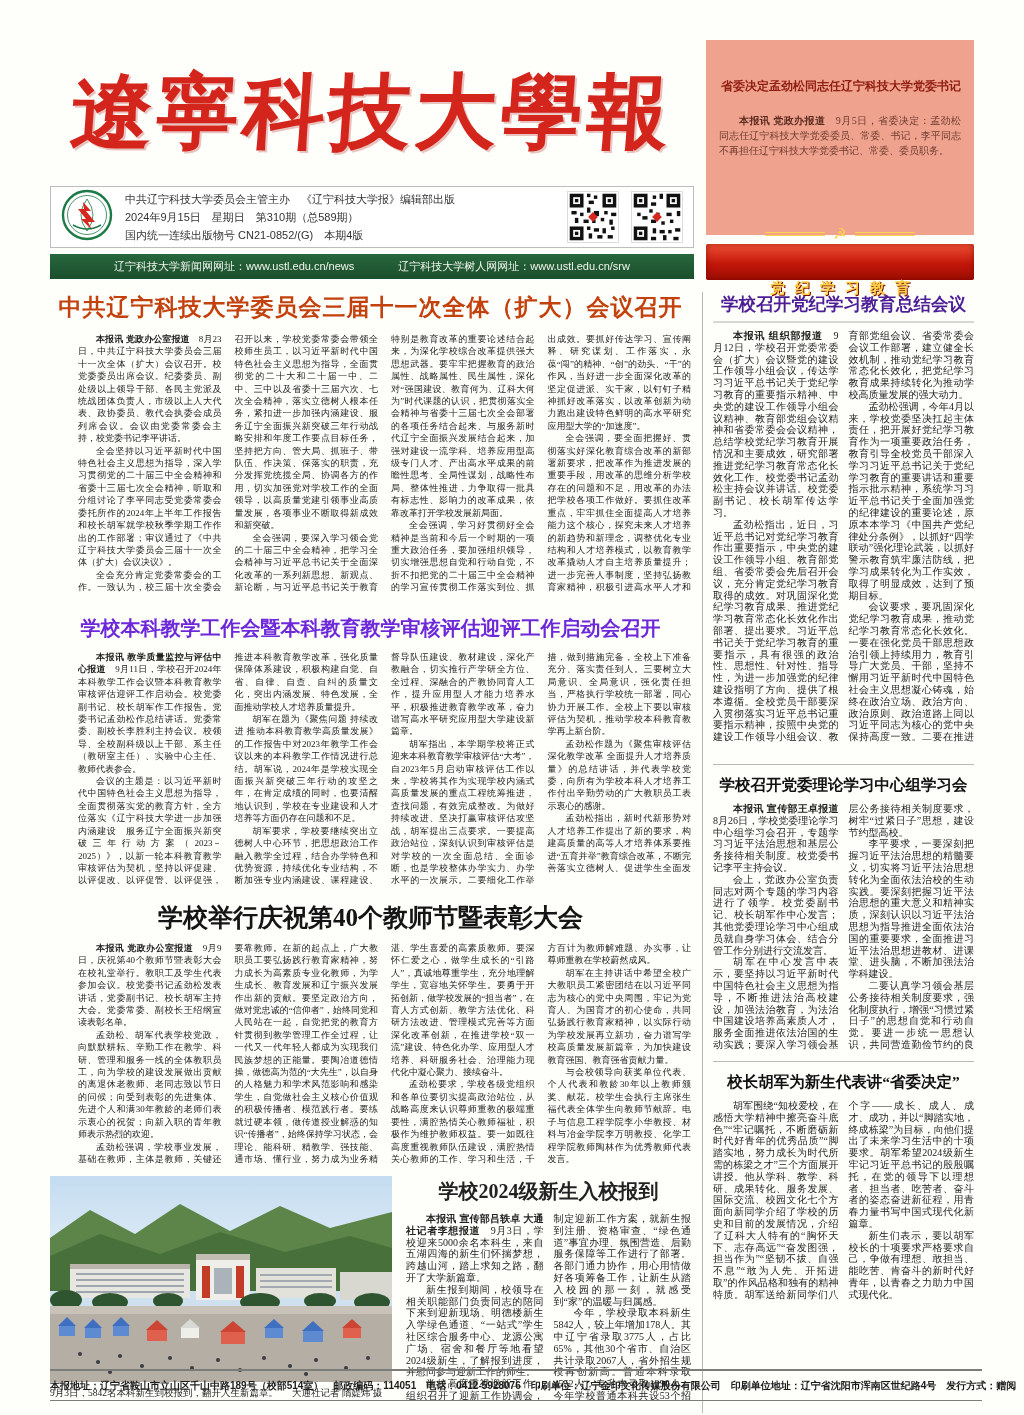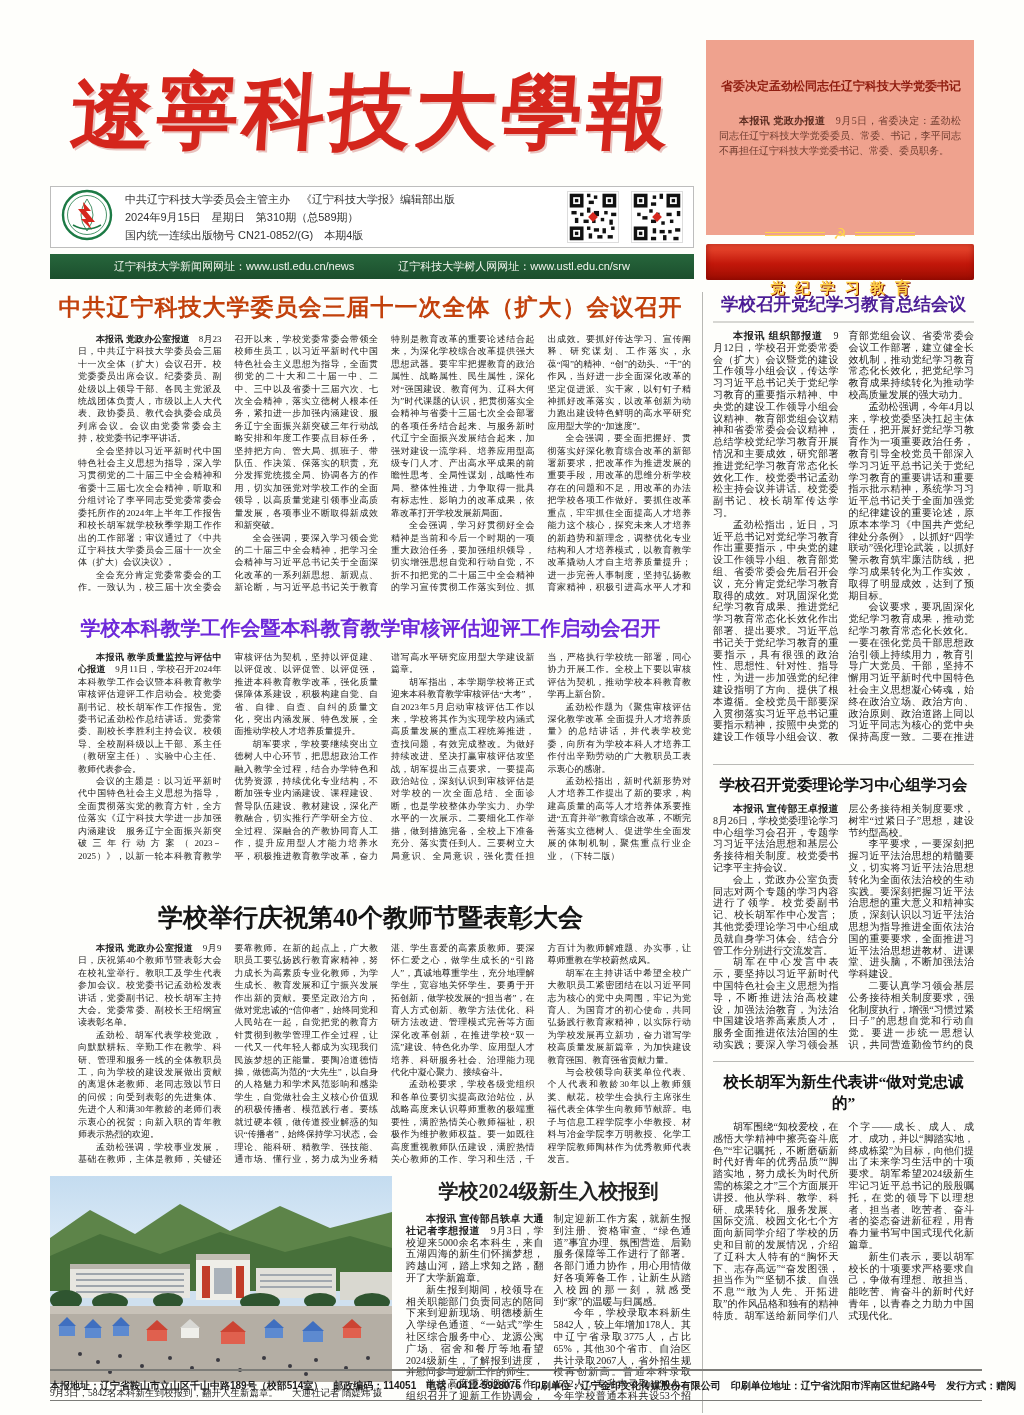--- a/index.html
+++ b/index.html
@@ -237,20 +237,21 @@
           <p class="para">全会强调，学习好贯彻好全会精神是当前和今后一个时期的一项重大政治任务，要加强组织领导，切实增强思想自觉和行动自觉，不折不扣把党的二十届三中全会精神的学习宣传贯彻工作落实到位、抓出成效。要抓好传达学习、宣传阐释、研究谋划、工作落实，永葆“闯”的精神、“创”的劲头、“干”的作风，当好进一步全面深化改革的坚定促进派、实干家，以钉钉子精神抓好改革落实，以改革创新为动力跑出建设特色鲜明的高水平研究应用型大学的“加速度”。</p>
           <p class="para">全会强调，要全面把握好、贯彻落实好深化教育综合改革的新部署新要求，把改革作为推进发展的重要手段，用改革的思维分析学校存在的问题和不足，用改革的办法把学校各项工作做好。要抓住改革重点，牢牢抓住全面提高人才培养能力这个核心，探究未来人才培养的新趋势和新理念，调整优化专业结构和人才培养模式，以教育教学改革撬动人才自主培养质量提升；进一步完善人事制度，坚持弘扬教育家精神，积极引进高水平人才和有发展潜力的青年人才，加大教师培训培养和服务支持力度，以人事制度改革激发教职员工干事创业动力；优化重大科技创新组织机制，强化有组织科研。（下转二版）</p>
         </div>
       </div>
 
       <div>
         <div class="hl2">学校本科教学工作会暨本科教育教学审核评估迎评工作启动会召开</div>
         <div class="body4 a2">
           <p class="para"><b>本报讯 教学质量监控与评估中心报道　</b><span>9月11日，学校召开2024年本科教学工作会议暨本科教育教学审核评估迎评工作启动会。校党委副书记、校长胡军作工作报告。党委书记孟劲松作总结讲话。党委常委、副校长李胜利主持会议。校领导、全校副科级以上干部、系主任（教研室主任）、实验中心主任、教师代表参会。</span></p>
           <p class="para">会议的主题是：以习近平新时代中国特色社会主义思想为指导，全面贯彻落实党的教育方针，全方位落实《辽宁科技大学进一步加强内涵建设　服务辽宁全面振兴新突破三年行动方案（2023－2025）》，以新一轮本科教育教学审核评估为契机，坚持以评促建、以评促改、以评促管、以评促强，推进本科教育教学改革，强化质量保障体系建设，积极构建自觉、自省、自律、自查、自纠的质量文化，突出内涵发展、特色发展，全面推动学校人才培养质量提升。</p>
+          <p class="para">胡军在题为《聚焦问题 持续改进 推动本科教育教学高质量发展》的工作报告中对2023年教学工作会议以来的本科教学工作情况进行总结。胡军说，2024年是学校实现全面振兴新突破三年行动的攻坚之年，在肯定成绩的同时，也要清醒地认识到，学校在专业建设和人才培养等方面仍存在问题和不足。</p>
           <p class="para">胡军要求，学校要继续突出立德树人中心环节，把思想政治工作融入教学全过程，结合办学特色和优势资源，持续优化专业结构，不断加强专业内涵建设、课程建设、督导队伍建设、教材建设，深化产教融合，切实推行产学研全方位、全过程、深融合的产教协同育人工作，提升应用型人才能力培养水平，积极推进教育教学改革，奋力谱写高水平研究应用型大学建设新篇章。</p>
           <p class="para">胡军指出，本学期学校将正式迎来本科教育教学审核评估“大考”，自2023年5月启动审核评估工作以来，学校将其作为实现学校内涵式高质量发展的重点工程统筹推进，查找问题，有效完成整改。为做好持续改进、坚决打赢审核评估攻坚战，胡军提出三点要求。一要提高政治站位，深刻认识到审核评估是对学校的一次全面总结、全面诊断，也是学校整体办学实力、办学水平的一次展示。二要细化工作举措，做到措施完备，全校上下准备充分、落实责任到人。三要树立大局意识、全局意识，强化责任担当，严格执行学校统一部署，同心协力开展工作。全校上下要以审核评估为契机，推动学校本科教育教学再上新台阶。</p>
           <p class="para">孟劲松作题为《聚焦审核评估 深化教学改革 全面提升人才培养质量》的总结讲话，并代表学校党委，向所有为学校本科人才培养工作付出辛勤劳动的广大教职员工表示衷心的感谢。</p>
           <p class="para">孟劲松指出，新时代新形势对人才培养工作提出了新的要求，构建高质量的高等人才培养体系要推进“五育并举”教育综合改革，不断完善落实立德树人、促进学生全面发展的体制机制，聚焦重点行业企业，（下转二版）</p>
         </div>
       </div>
 
       <div>
         <div class="hl3">学校举行庆祝第40个教师节暨表彰大会</div>
         <div class="body4 a3">
@@ -381,21 +382,21 @@
           <p class="para">会上，党政办公室负责同志对两个专题的学习内容进行了领学。校党委副书记、校长胡军作中心发言；其他党委理论学习中心组成员就自身学习体会、结合分管工作分别进行交流发言。</p>
           <p class="para">胡军在中心发言中表示，要坚持以习近平新时代中国特色社会主义思想为指导，不断推进法治高校建设，加强法治教育，为法治中国建设培养高素质人才，服务全面推进依法治国的生动实践；要深入学习领会基层公务接待相关制度要求，树牢“过紧日子”思想，建设节约型高校。</p>
           <p class="para">李平要求，一要深刻把握习近平法治思想的精髓要义，切实将习近平法治思想转化为全面依法治校的生动实践。要深刻把握习近平法治思想的重大意义和精神实质，深刻认识以习近平法治思想为指导推进全面依法治国的重要要求，全面推进习近平法治思想进教材、进课堂、进头脑，不断加强法治学科建设。</p>
           <p class="para">二要认真学习领会基层公务接待相关制度要求，强化制度执行，增强“习惯过紧日子”的思想自觉和行动自觉。要进一步统一思想认识，共同营造勤俭节约的良好办公氛围，把更多资金用在支持学校高质量发展和民生事业上。要加大监督执纪力度，纪检监察部门要加强与审计、巡察等单位的密切配合，压紧压实主体责任，把过紧日子的要求进一步落细落实。</p>
         </div>
       </div>
 
       <div class="side-rule"></div>
 
       <div>
-        <div class="side-hl">校长胡军为新生代表讲“做对党忠诚的”</div>
+        <div class="side-hl">校长胡军为新生代表讲“省委决定”</div>
         <div class="body2 sideC">
           <p class="para">胡军围绕“知校爱校，在感悟大学精神中擦亮奋斗底色”“牢记嘱托，不断磨砺新时代好青年的优秀品质”“脚踏实地，努力成长为时代所需的栋梁之才”三个方面展开讲授。他从学科、教学、科研、成果转化、服务发展、国际交流、校园文化七个方面向新同学介绍了学校的历史和目前的发展情况，介绍了辽科大人特有的“胸怀天下、志存高远”“奋发图强，担当作为”“坚韧不拔、自强不息”“敢为人先、开拓进取”的作风品格和独有的精神特质。胡军送给新同学们八个字——成长、成人、成才、成功，并以“脚踏实地，终成栋梁”为目标，向他们提出了未来学习生活中的十项要求。胡军希望2024级新生牢记习近平总书记的殷殷嘱托，在党的领导下以理想者、担当者、吃苦者、奋斗者的姿态奋进新征程，用青春力量书写中国式现代化新篇章。</p>
           <p class="para">新生们表示，要以胡军校长的十项要求严格要求自己，争做有理想、敢担当、能吃苦、肯奋斗的新时代好青年，以青春之力助力中国式现代化。</p>
         </div>
       </div>
     </div>
   </div>
 
   <div class="footer">
     <span>本报地址：辽宁省鞍山市立山区千山中路189号（校部514室）　邮政编码：114051　电话：0412-5928076　印刷单位：辽宁金印文化传媒股份有限公司　印刷单位地址：辽宁省沈阳市浑南区世纪路4号　发行方式：赠阅</span>

